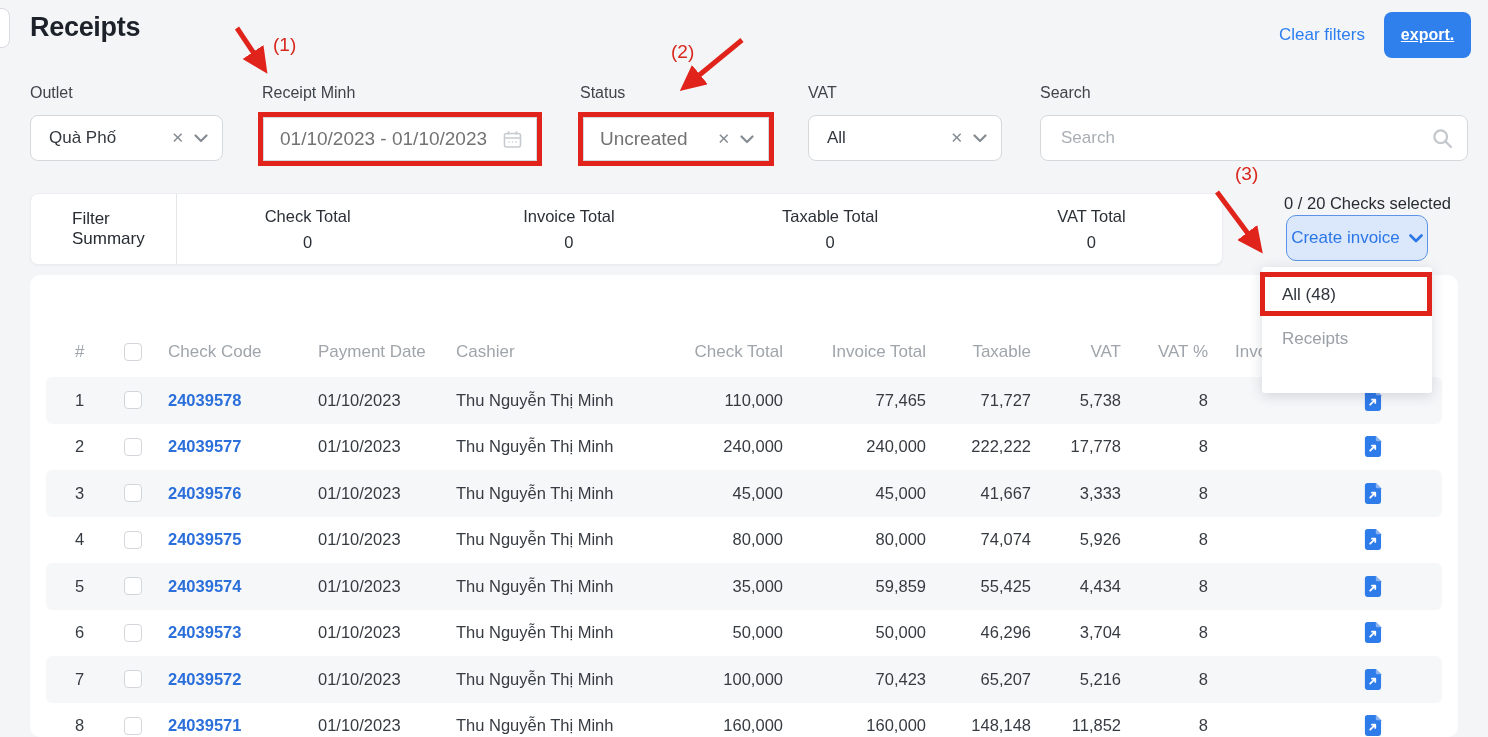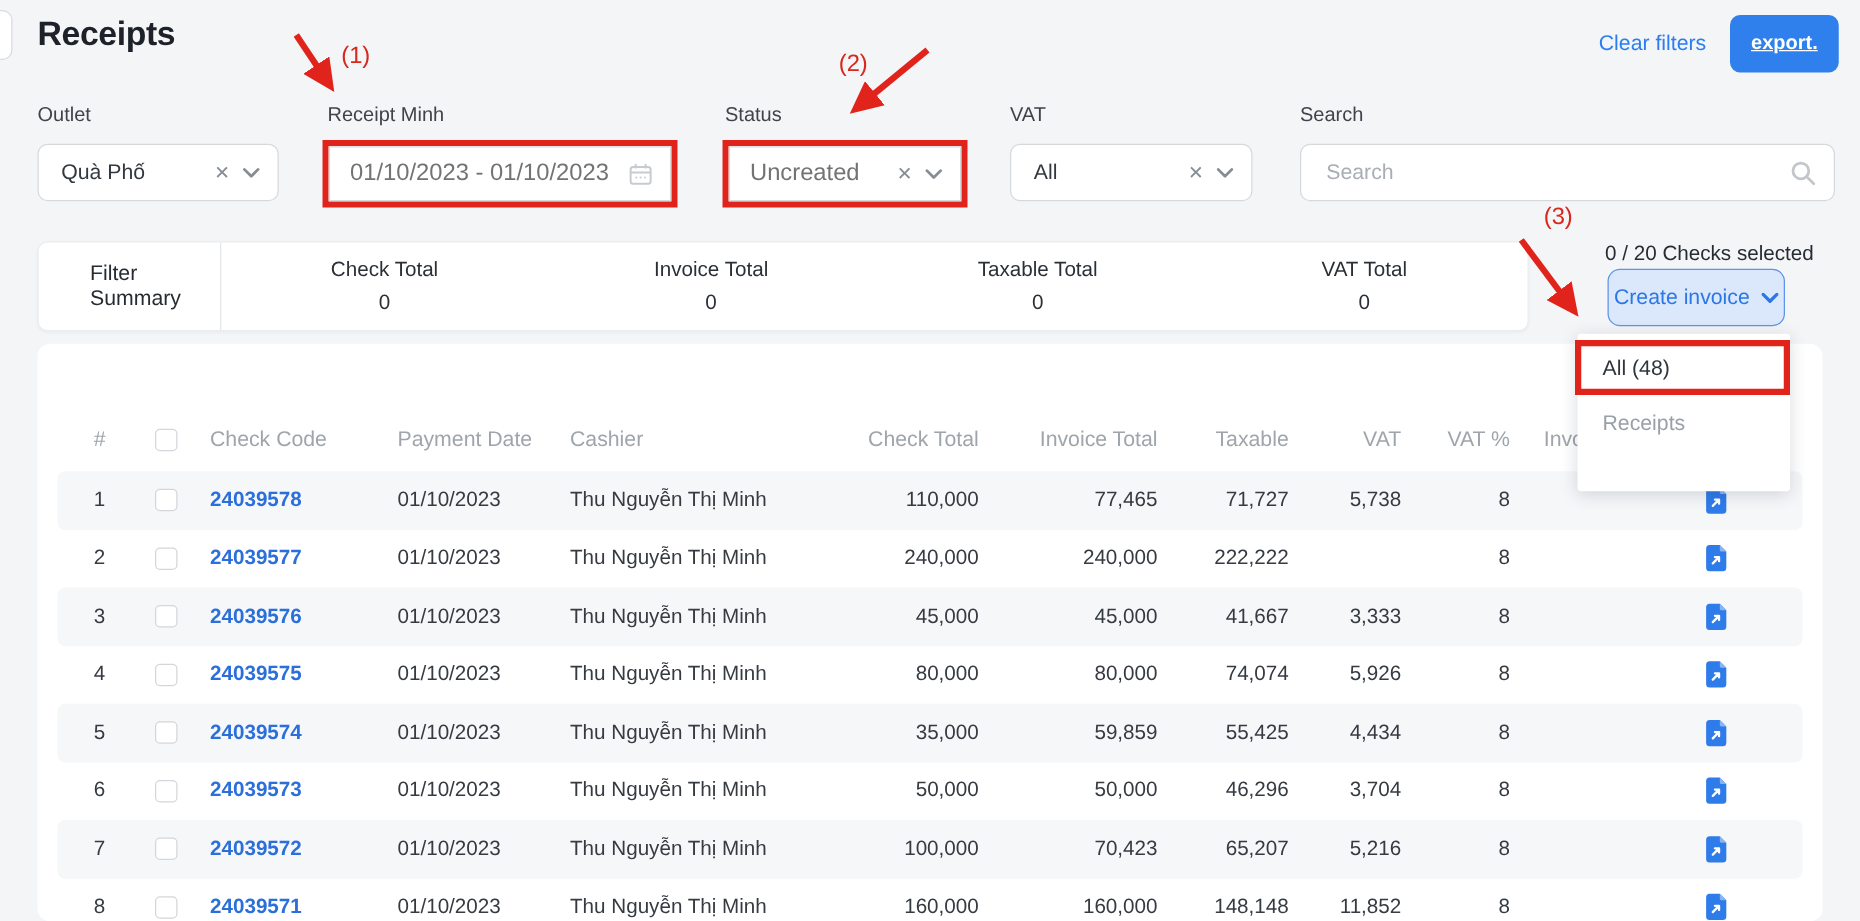--- a/index.html
+++ b/index.html
@@ -253,20 +253,21 @@
     <div class="cell c-num">2</div>
     <div class="cell c-cb">
             <span class="checkbox"></span>
           </div>
     <div class="cell c-code">24039577</div>
     <div class="cell c-date">01/10/2023</div>
     <div class="cell c-cash">Thu Nguyễn Thị Minh</div>
     <div class="cell c-ct r">240,000</div>
     <div class="cell c-it r">240,000</div>
     <div class="cell c-tx r">222,222</div>
+    <div class="cell c-vat r">17,778</div>
     <div class="cell c-vp r">8</div>
     <div class="cell c-inv">
       <span class="file-btn">
         <svg width="19" height="23" viewBox="0 0 20 24">
           <path d="M5 1h8.5L19 6.5V20a3 3 0 0 1-3 3H5a3 3 0 0 1-3-3V4a3 3 0 0 1 3-3z" fill="#2e7bea"></path>
           <path d="M13.5 1L19 6.5h-4.2c-.7 0-1.3-.6-1.3-1.3V1z" fill="#8db4f2"></path>
           <path d="M7.6 16.4l5-5M9.4 11.1h3.5v3.5" stroke="#fff" stroke-width="1.9" fill="none" stroke-linecap="round" stroke-linejoin="round"></path>
         </svg>
       </span>
     </div>

